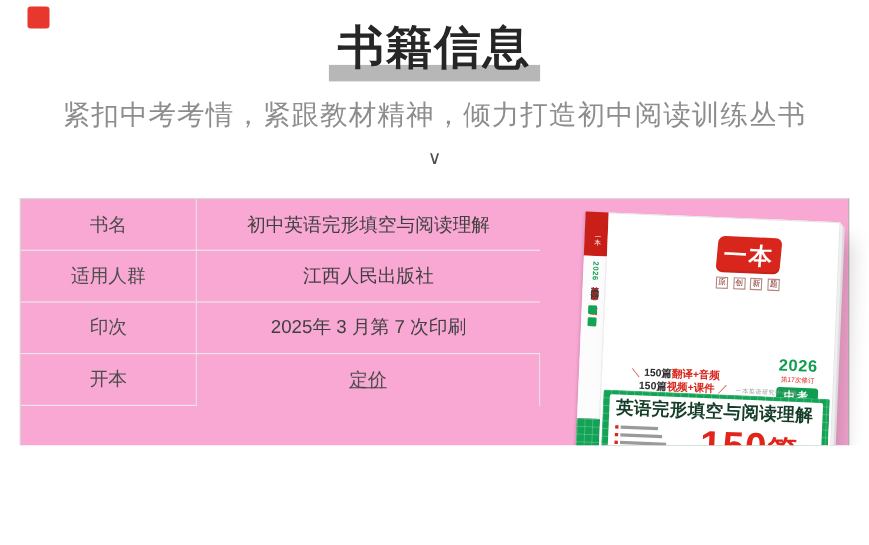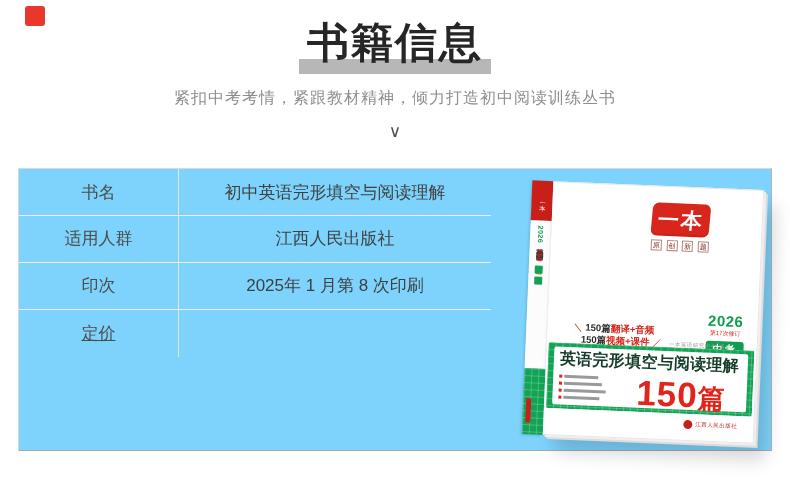--- a/index.html
+++ b/index.html
@@ -1,34 +1,34 @@
 <!DOCTYPE html>
 <html><head>
 <meta charset="utf-8">
 <style>
   * { margin:0; padding:0; box-sizing:border-box; }
   html,body { background:#fff; }
   body { font-family:"Liberation Sans", sans-serif; }
-  .page { position:relative; width:790px; height:495px; background:#fff; overflow:hidden; margin:0 auto; }
+  .page { position:relative; width:790px; height:405px; background:#fff; overflow:hidden; margin:0 auto; }
 
   
   .corner-sq { position:absolute; left:25px; top:6px; width:20px; height:20px; background:#e8372c; border-radius:3px; }
 
   
   .header { text-align:center; padding-top:20px; }
   .title-wrap { position:relative; display:inline-block; }
   .title-bar { position:absolute; left:-8px; right:-8px; bottom:-8px; height:15px; background:#b7b7b7; z-index:0; }
   h1.page-title { position:relative; z-index:1; font-size:42px; line-height:1.1; font-weight:800; color:#262626; letter-spacing:2px; }
-  .subtitle { margin-top:22px; font-size:16px; color:#8d8d8d; letter-spacing:1px; }
+  .subtitle { margin-top:22px; font-size:25px; color:#8d8d8d; letter-spacing:1px; }
   .chevron { margin-top:12px; font-size:17px; color:#4f4f4f; }
 
   
   .info-box { position:relative; width:754px; height:283px; margin:26px auto 0;
     border:1px solid #d9d9d9; border-right-color:#b3b3b3; border-bottom-color:#a9a9a9;
-    display:grid; grid-template-columns:160px 312px 1fr; grid-template-rows:repeat(6,1fr); background:#7dd3fc; }
+    display:grid; grid-template-columns:160px 312px 1fr; grid-template-rows:repeat(6,1fr); background:#f9a8d4; }
   .cell { display:flex; align-items:center; justify-content:center; font-size:17px; border-bottom:1px solid #ececec; }
   .cell.lbl { color:#4c4c4c; border-right:1px solid #e4e4e4; }
   .cell.val { color:#3f3f3f; white-space:pre; }
   .cell.last { border-bottom:none;text-decoration:underline; }
   .book-area { grid-column:3; grid-row:1/7; position:relative; }
 
   
   .book { position:absolute; left:36px; top:16px; width:232px; height:254px; display:flex;
     transform:rotate(2.4deg); transform-origin:50% 50%; }
   .grid-green { background-color:#12a355;
@@ -101,22 +101,23 @@
 
   <div class="info-box">
     <div class="cell lbl">书名</div>
     <div class="cell val">初中英语完形填空与阅读理解</div>
 
     <div class="cell lbl">适用人群</div>
 
     <div class="cell val">江西人民出版社</div>
 
     <div class="cell lbl">印次</div>
-    <div class="cell val">2025年 1 月第 8 次印刷</div>
+    <div class="cell val">2025年 3 月第 7 次印刷</div>
 
+    <div class="cell lbl">开本</div>
 
     <div class="cell lbl last">定价</div>
 
     <div class="book-area">
       <div class="book">
 
         <div class="spine">
           <div class="spine-top">
               <span>一本</span>
             </div>

